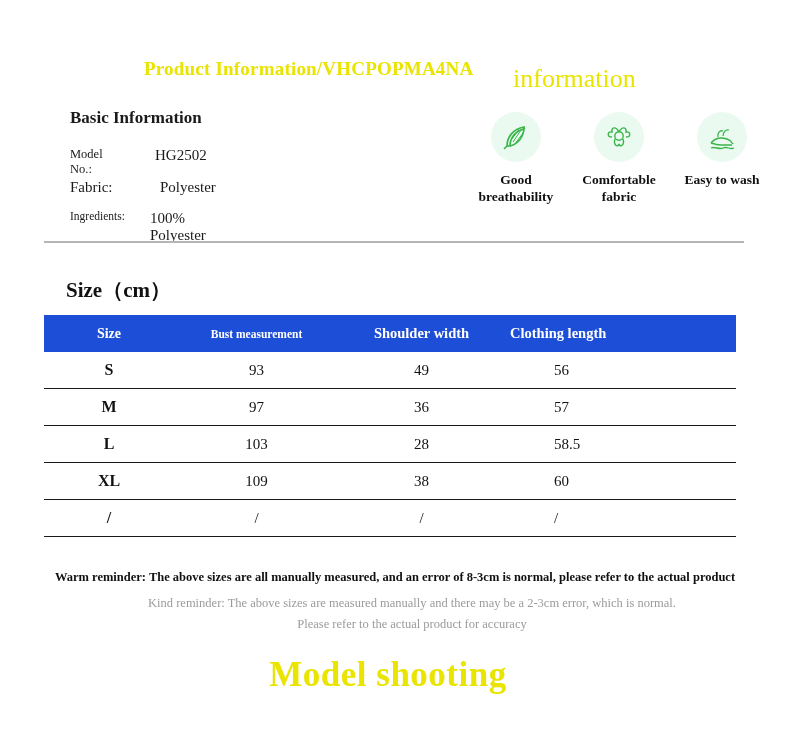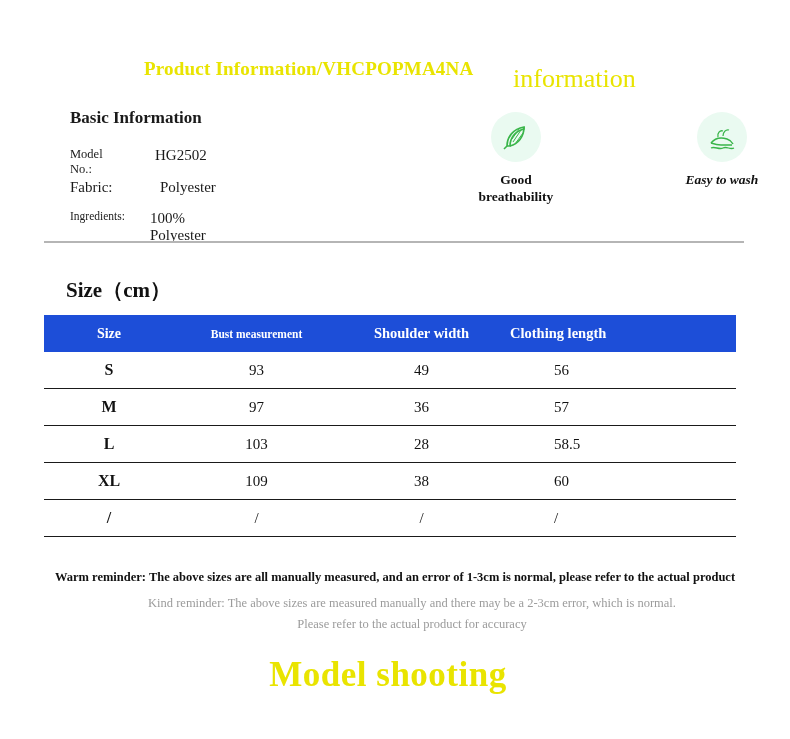--- a/index.html
+++ b/index.html
@@ -109,21 +109,21 @@
     align-items: center;
     justify-content: center;
   }
   .feature-label {
     font-family: "Liberation Serif", serif;
     font-size: 13.5px;
     font-weight: bold;
     color: #111111;
     line-height: 1.25;
   }
-  .feature.f3 .feature-label { white-space: nowrap; font-style: italic; }
+  .feature.f3 .feature-label { white-space: nowrap; }
 
   
   .divider {
     position: absolute;
     left: 44px;
     top: 241px;
     width: 700px;
     height: 2px;
     background: #b5b5b5;
   }
@@ -244,20 +244,34 @@
           <path d="M22 10 L14 22 M24 13 L16 24 M20 9 L13 19" stroke="#3ab54a" stroke-width="1" fill="none"></path>
           <path d="M8 26 L5 29" stroke="#3ab54a" stroke-width="1.6" fill="none"></path>
         </svg>
       </div>
       <div class="feature-label">
         <span>Good</span><br>
         <span>breathability</span>
       </div>
     </div>
 
+    <div class="feature f2">
+      <div class="feature-circle">
+        <svg width="34" height="34" viewBox="0 0 34 34" aria-hidden="true">
+          <circle cx="17" cy="16" r="4.2" fill="none" stroke="#3ab54a" stroke-width="1.4"></circle>
+          <path d="M17 12 C14 6 9 7 10 12 C5 11 5 17 10 17" fill="none" stroke="#3ab54a" stroke-width="1.4"></path>
+          <path d="M17 12 C20 6 25 7 24 12 C29 11 29 17 24 17" fill="none" stroke="#3ab54a" stroke-width="1.4"></path>
+          <path d="M13 19 C11 25 16 28 17 24 C18 28 23 25 21 19" fill="none" stroke="#3ab54a" stroke-width="1.4"></path>
+        </svg>
+      </div>
+      <div class="feature-label">
+        <span>Comfortable</span><br>
+        <span>fabric</span>
+      </div>
+    </div>
 
     <div class="feature f3">
       <div class="feature-circle">
         <svg width="34" height="34" viewBox="0 0 34 34" aria-hidden="true">
           <path d="M6 23 C10 18 16 17 22 19 C25 20 27 22 28 24" fill="none" stroke="#3ab54a" stroke-width="1.5"></path>
           <path d="M6 23 C9 24 12 25 16 25 L27 25" fill="none" stroke="#3ab54a" stroke-width="1.5"></path>
           <path d="M13 17 C12 13 15 10 18 11" fill="none" stroke="#3ab54a" stroke-width="1.3"></path>
           <path d="M18 16 C18 12 21 9 24 10" fill="none" stroke="#3ab54a" stroke-width="1.3"></path>
           <path d="M6 28 C10 26 14 30 18 28 C22 26 25 30 29 28" fill="none" stroke="#3ab54a" stroke-width="1.3"></path>
         </svg>
@@ -304,21 +318,21 @@
       <div class="td c3">60</div>
     </div>
     <div class="trow">
       <div class="td c0">/</div>
       <div class="td c1">/</div>
       <div class="td c2">/</div>
       <div class="td c3">/</div>
     </div>
   </div>
 
-  <div class="warm">Warm reminder: The above sizes are all manually measured, and an error of 1-3cm is normal, please refer to the actual product</div>
+  <div class="warm">Warm reminder: The above sizes are all manually measured, and an error of 8-3cm is normal, please refer to the actual product</div>
   <div class="kind">
     <span>Kind reminder: The above sizes are measured manually and there may be a 2-3cm error, which is normal.</span><br>
     <span>Please refer to the actual product for accuracy</span>
   </div>
 
   <div class="model-shooting">Model shooting</div>
 
 </div>
 
 </body></html>

